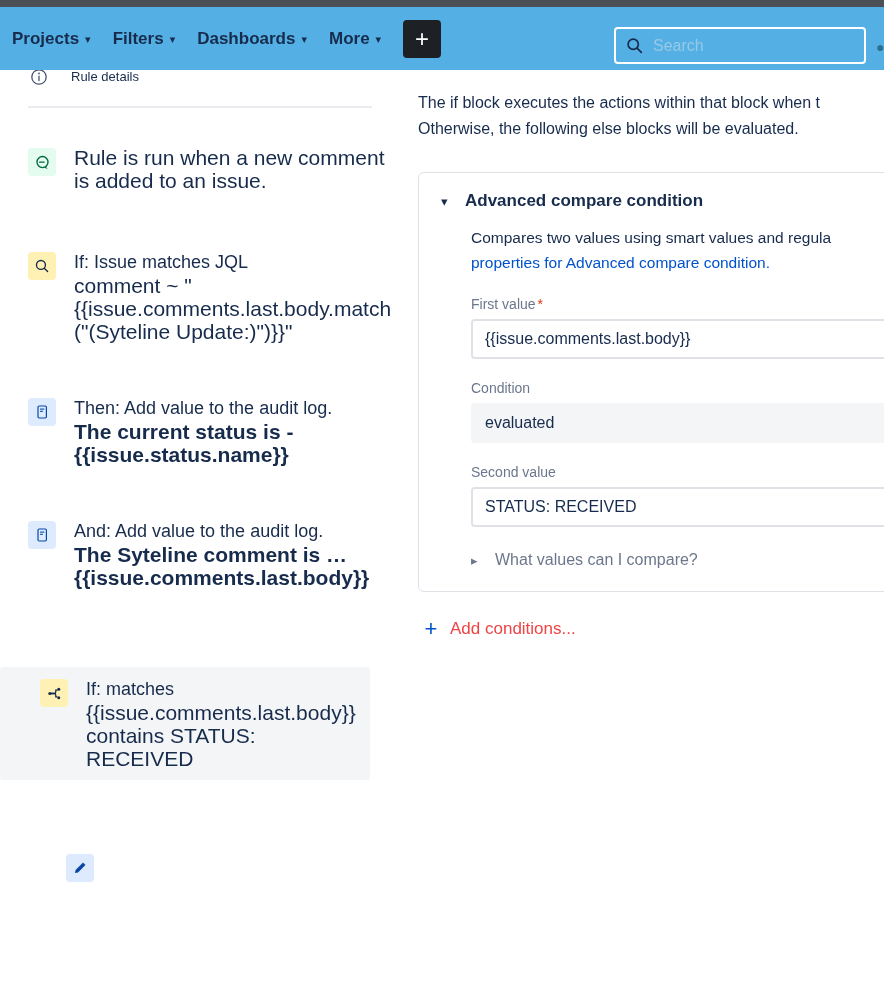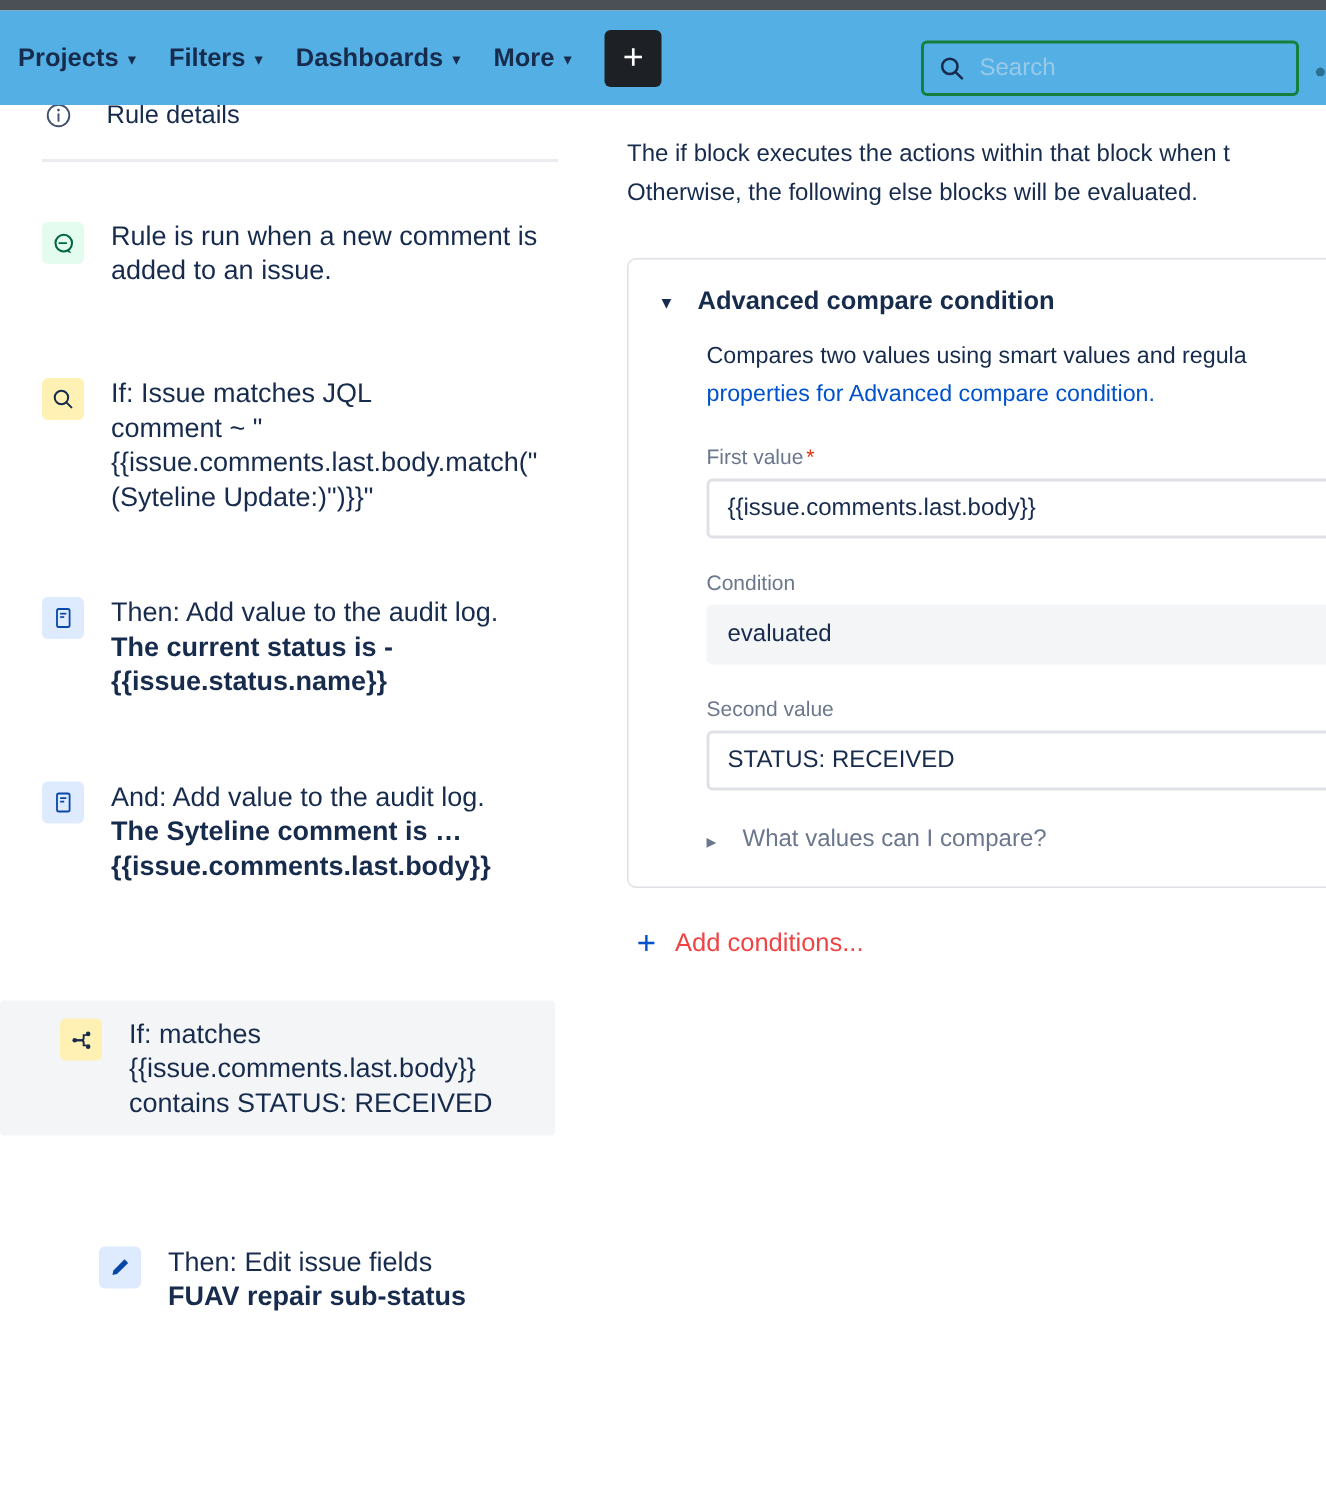--- a/index.html
+++ b/index.html
@@ -50,21 +50,21 @@
     display: flex; align-items: center; justify-content: center;
     color: #ffffff; font-size: 24px; font-weight: 400;
     line-height: 1;
     margin-right: 20px;
     cursor: pointer;
     flex: none;
   }
   .search-wrap {
     position: absolute; left: 614px; top: 20px;
     width: 252px; height: 37px;
-    border: 2px solid #15803d;
+    border: 2px solid #ffffff;
     border-radius: 4px;
     display: flex; align-items: center;
     padding-left: 10px;
     cursor: text;
   }
   .search-icon { flex: none; display: flex; align-items: center; }
   .search-input {
     border: none; outline: none; background: transparent;
     margin-left: 10px;
     font-family: "Liberation Sans", sans-serif;
@@ -97,21 +97,21 @@
     padding: 0 0 0 28px;
     cursor: pointer;
   }
   .nav-link-row .nl-icon {
     width: 22px; flex: none;
     display: flex; align-items: center; justify-content: center;
     margin-top: 2px;
   }
   .nav-link-row .nl-label {
     margin-left: 21px;
-    font-size: 17px; color: #172b4d;
+    font-size: 13px; color: #172b4d;
     line-height: 22px;
   }
   .side-divider {
     margin: 18px 0 0 28px;
     width: 344px; height: 2px;
     background: #ebecf0;
   }
 
   .rule-card {
     position: relative;
@@ -129,21 +129,21 @@
   }
   .ic-green { background: #e3fcef; }
   .ic-yellow { background: #fff0b3; }
   .ic-blue { background: #deebff; }
   .rule-card .rc-body { margin-left: 18px; max-width: 318px; }
   .rc-title {
     font-size: 18px; color: #172b4d;
     line-height: 24px;
   }
   .rc-sub {
-    font-size: 18px; color: #172b4d;
+    font-size: 21px; color: #172b4d;
     line-height: 23px;
     word-break: break-word;
   }
   .rc-sub.bold { font-weight: 700; }
 
   
   .detail-panel {
     position: absolute; left: 400px; top: 0;
     width: 484px; height: 929px;
     padding: 20px 0 0 18px;
@@ -366,24 +366,20 @@
         <div class="rc-sub">{{issue.comments.last.body}} contains STATUS: RECEIVED</div>
       </div>
     </div>
 
     <div class="rule-card" style="margin-top:62px; padding-left:66px;">
       <span class="rc-icon ic-blue">
         <svg width="16" height="16" viewBox="0 0 20 20">
           <path d="M13.8 3.2 L16.8 6.2 L7.5 15.5 L3.7 16.3 L4.5 12.5 Z" fill="#0747a6"></path>
         </svg>
       </span>
-      <div class="rc-body">
-        <div class="rc-title">Then: Edit issue fields</div>
-        <div class="rc-sub bold">FUAV repair sub-status</div>
-      </div>
     </div>
 
   </div>
 
   <div class="detail-panel">
 
     <div class="intro-text">The if block executes the actions within that block when t</div>
     <div class="intro-text">Otherwise, the following else blocks will be evaluated.</div>
 
     <div class="cond-card">

